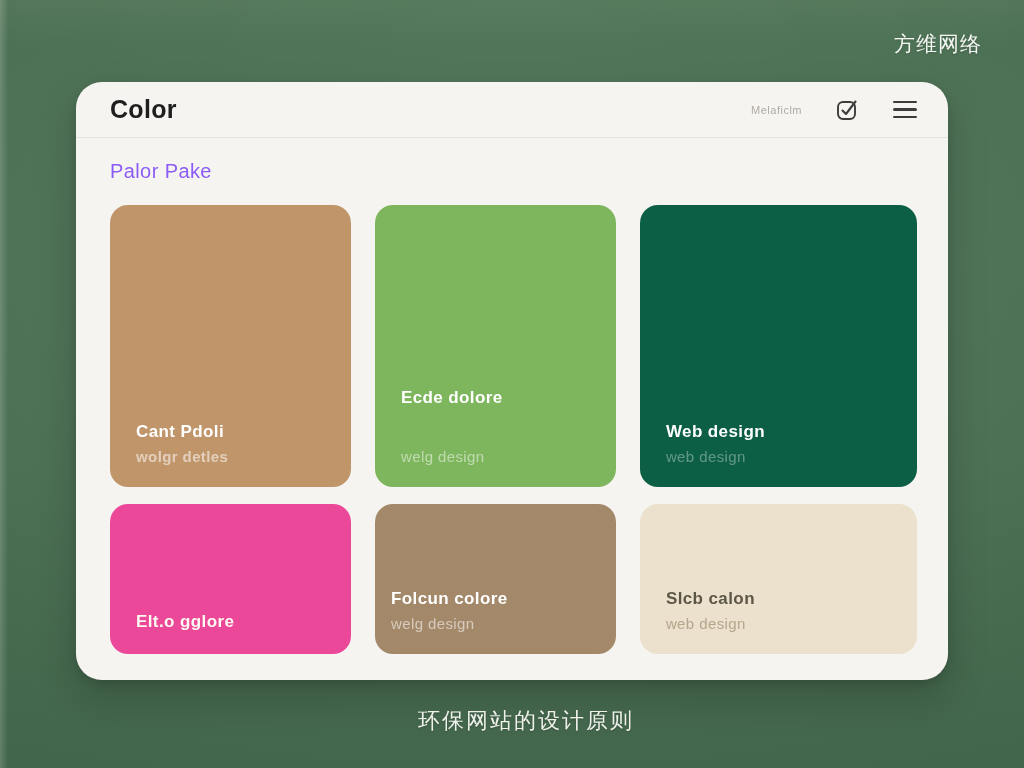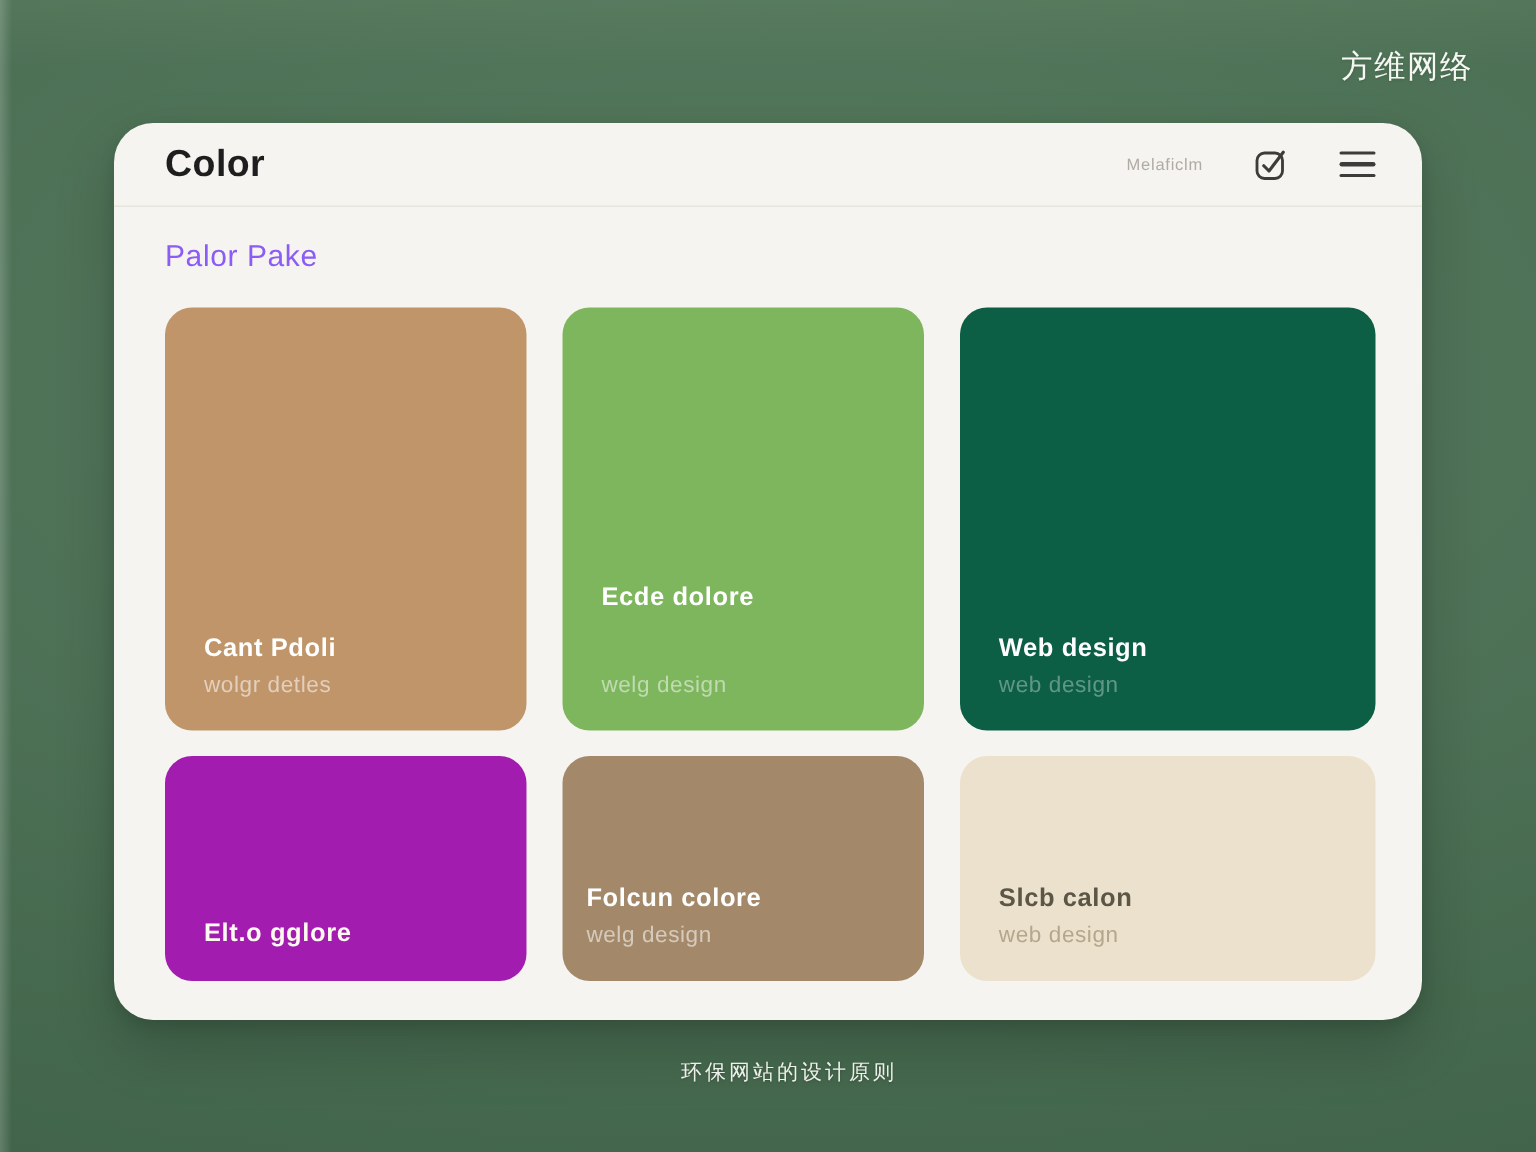--- a/index.html
+++ b/index.html
@@ -18,21 +18,21 @@
     content:"";position:absolute;left:0;top:0;bottom:0;width:8px;
     background:linear-gradient(90deg, rgba(255,255,255,0.18), rgba(255,255,255,0));
   }
   .watermark{
     position:absolute;top:30px;right:42px;
     color:#f5f7f3;font-size:21px;letter-spacing:1px;font-weight:500;
     text-shadow:0 1px 2px rgba(0,0,0,0.15);
   }
   .caption{
     position:absolute;left:0;right:0;top:706px;text-align:center;
-    color:#eef0ea;font-size:14px;letter-spacing:2px;
+    color:#eef0ea;font-size:22px;letter-spacing:2px;
     text-shadow:0 1px 2px rgba(0,0,0,0.2);
     padding-left:28px;
   }
   .card{
     position:absolute;left:76px;top:82px;width:872px;height:598px;
     background:#f6f4f0;border-radius:26px;
     box-shadow:0 18px 40px rgba(0,0,0,0.18), 0 4px 10px rgba(0,0,0,0.12);
     box-sizing:border-box;
   }
   .card-header{
@@ -102,31 +102,31 @@
             </span>
         </button>
       </div>
     </div>
 
     <div class="card-subtitle">Palor Pake</div>
 
     <div class="swatch-grid">
         <div class="swatch" style="background: rgb(192, 149, 106);">
     <div class="swatch-name" style="color: rgb(255, 255, 255);">Cant Pdoli</div>
-    <div class="swatch-desc" style="color: rgba(255, 255, 255, 0.55);">wolgr detles</div>
+    <div class="swatch-desc" style="color: rgba(255, 255, 255, 0.55); font-weight: bold;">wolgr detles</div>
   </div>
         <div class="swatch" style="background: rgb(126, 182, 94); gap: 34px;">
     <div class="swatch-name" style="color: rgb(255, 255, 255);">Ecde dolore</div>
     <div class="swatch-desc" style="color: rgba(255, 255, 255, 0.5);">welg design</div>
   </div>
         <div class="swatch" style="background: rgb(12, 95, 69);">
     <div class="swatch-name" style="color: rgb(255, 255, 255);">Web design</div>
     <div class="swatch-desc" style="color: rgba(255, 255, 255, 0.35);">web design</div>
   </div>
-        <div class="swatch" style="background: #a21caf;">
+        <div class="swatch" style="background: #ec4899;">
     <div class="swatch-name" style="color: rgb(253, 248, 240);">Elt.o gglore</div>
   </div>
         <div class="swatch" style="background: rgb(163, 137, 106); padding-left: 16px;">
     <div class="swatch-name" style="color: rgb(255, 255, 255);">Folcun colore</div>
     <div class="swatch-desc" style="color: rgba(255, 255, 255, 0.55);">welg design</div>
   </div>
         <div class="swatch" style="background: rgb(236, 225, 205); justify-content: flex-end;">
     <div class="swatch-name" style="color: rgb(92, 86, 71);">Slcb calon</div>
     <div class="swatch-desc" style="color: rgb(181, 166, 140);">web design</div>
   </div>

